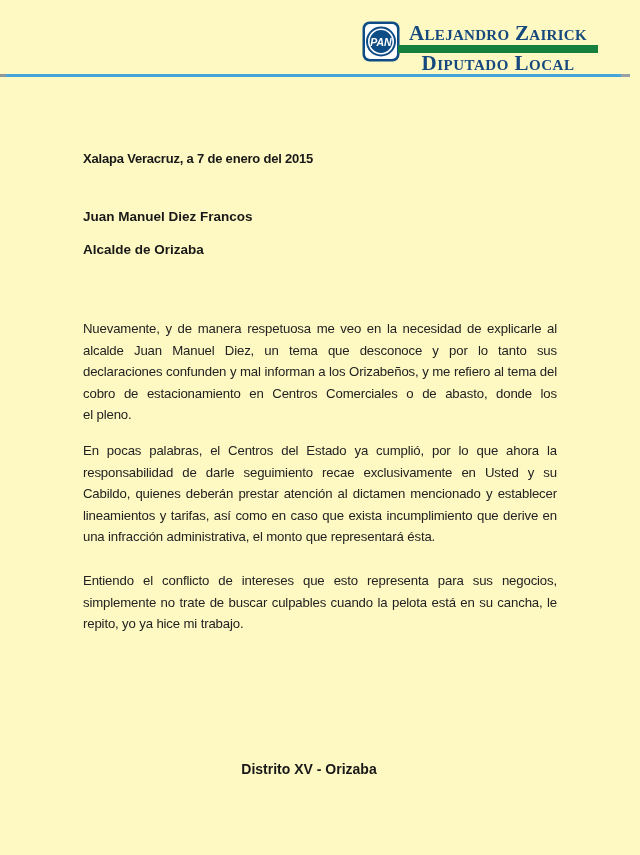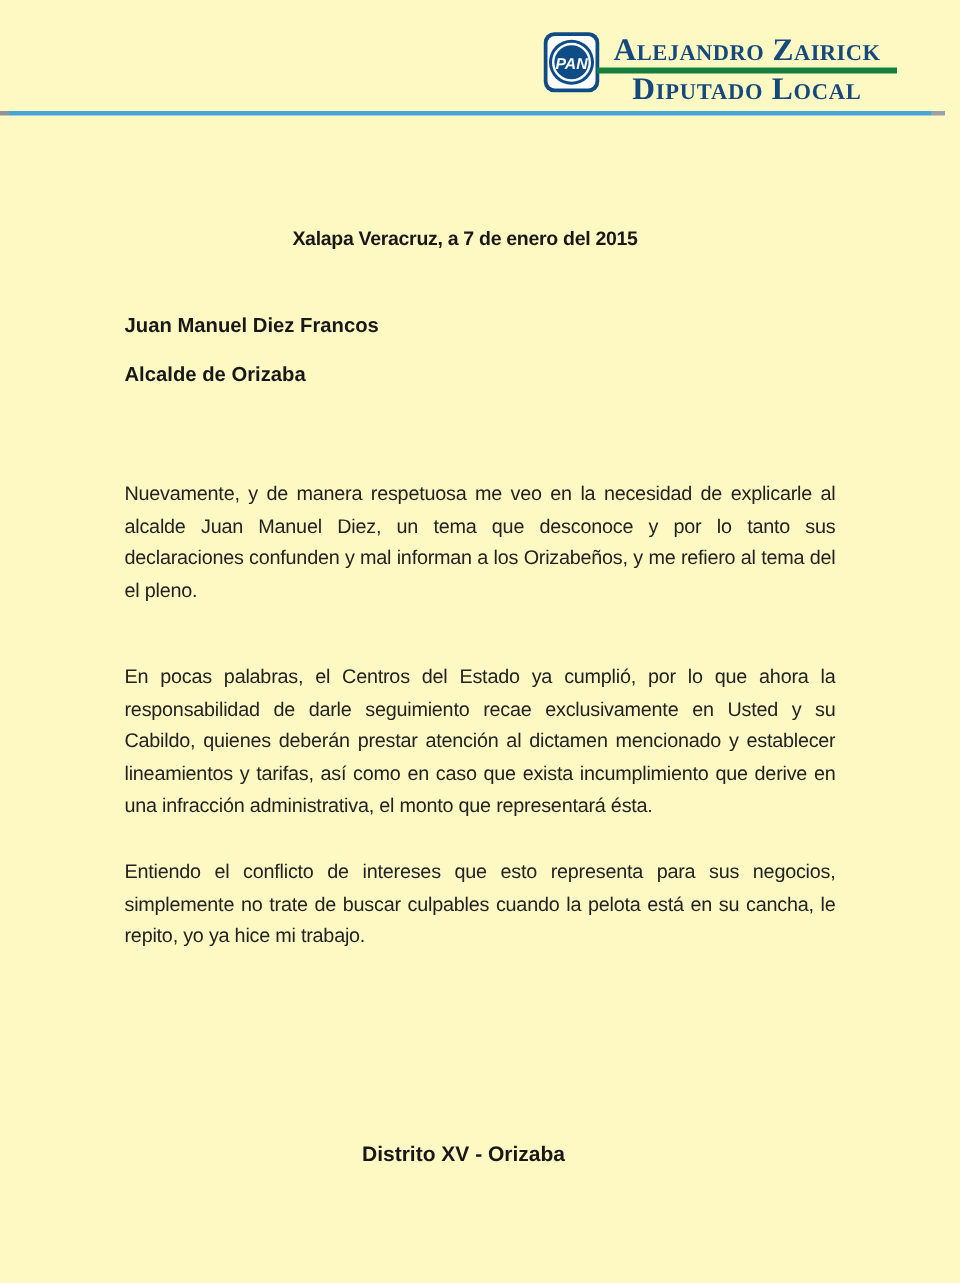--- a/index.html
+++ b/index.html
@@ -7,34 +7,34 @@
     position:relative;width:640px;height:855px;background:#fef9c3;overflow:hidden;
     font-family:"Liberation Sans","DejaVu Sans",sans-serif;color:#1f1f1f;
   }
   
   .logo{position:absolute;left:362px;top:21px;width:38px;height:41px;}
   .lh-text{position:absolute;left:398px;top:22px;width:200px;}
   .lh-name{
     font-family:"Liberation Serif","DejaVu Serif",serif;
     font-variant:small-caps;font-weight:700;font-size:21px;line-height:22px;
     color:#15497E;letter-spacing:.3px;white-space:nowrap;
-    border-bottom:4px solid #15803d;padding-bottom:1px;text-align:center;
+    border-bottom:8px solid #15803d;padding-bottom:1px;text-align:center;
   }
   .lh-role{
     font-family:"Liberation Serif","DejaVu Serif",serif;
     font-variant:small-caps;font-weight:700;font-size:21px;line-height:18px;
     color:#15497E;letter-spacing:.5px;text-align:center;margin-top:1px;white-space:nowrap;
   }
   .rule{
     position:absolute;left:0;top:74px;width:630px;height:3px;
     background:linear-gradient(90deg,#8f969b 0px,#8f969b 6px,#46A4D9 6px,#46A4D9 calc(100% - 9px),#9aa1a6 calc(100% - 9px),#9aa1a6 100%);
   }
   
   .dateline{
-    position:absolute;left:83px;top:151px;width:454px;text-align:center;
+    position:absolute;left:83px;top:151px;width:454px;text-align:left;
     font-weight:700;font-size:13px;letter-spacing:-0.2px;color:#181818;white-space:nowrap;
   }
   .addr1{position:absolute;left:83px;top:209px;font-weight:700;font-size:13.5px;color:#181818;white-space:nowrap;}
   .addr2{position:absolute;left:83px;top:242px;font-weight:700;font-size:13.5px;color:#181818;white-space:nowrap;}
   .para{position:absolute;left:83px;width:474px;}
   .p1{top:318px;}
   .p2{top:440px;}
   .p3{top:570px;}
   .bline{
     height:21.5px;line-height:21.5px;font-size:13.2px;letter-spacing:-0.15px;
@@ -67,20 +67,21 @@
 
   <div class="dateline">Xalapa Veracruz, a 7 de enero del 2015</div>
 
   <div class="addr1">Juan Manuel Diez Francos</div>
   <div class="addr2">Alcalde de Orizaba</div>
 
   <div class="para p1">
     <div class="bline jl">Nuevamente, y de manera respetuosa me veo en la necesidad de explicarle al</div>
     <div class="bline jl">alcalde Juan Manuel Diez, un tema que desconoce y por lo tanto sus</div>
     <div class="bline jl">declaraciones confunden y mal informan a los Orizabeños, y me refiero al tema del</div>
+    <div class="bline jl">cobro de estacionamiento en Centros Comerciales o de abasto, donde los</div>
     <div class="bline ll">el pleno.</div>
   </div>
 
   <div class="para p2">
     <div class="bline jl">En pocas palabras, el Centros del Estado ya cumplió, por lo que ahora la</div>
     <div class="bline jl">responsabilidad de darle seguimiento recae exclusivamente en Usted y su</div>
     <div class="bline jl">Cabildo, quienes deberán prestar atención al dictamen mencionado y establecer</div>
     <div class="bline jl">lineamientos y tarifas, así como en caso que exista incumplimiento que derive en</div>
     <div class="bline ll">una infracción administrativa, el monto que representará ésta.</div>
   </div>

